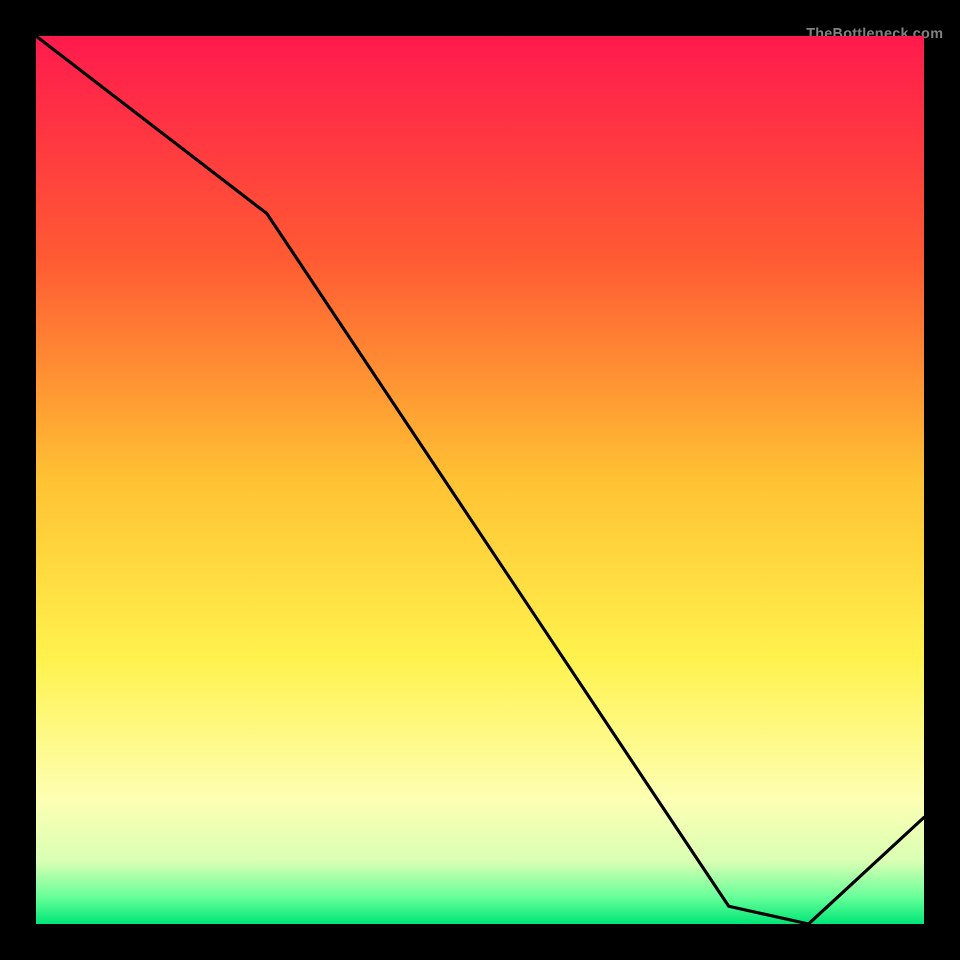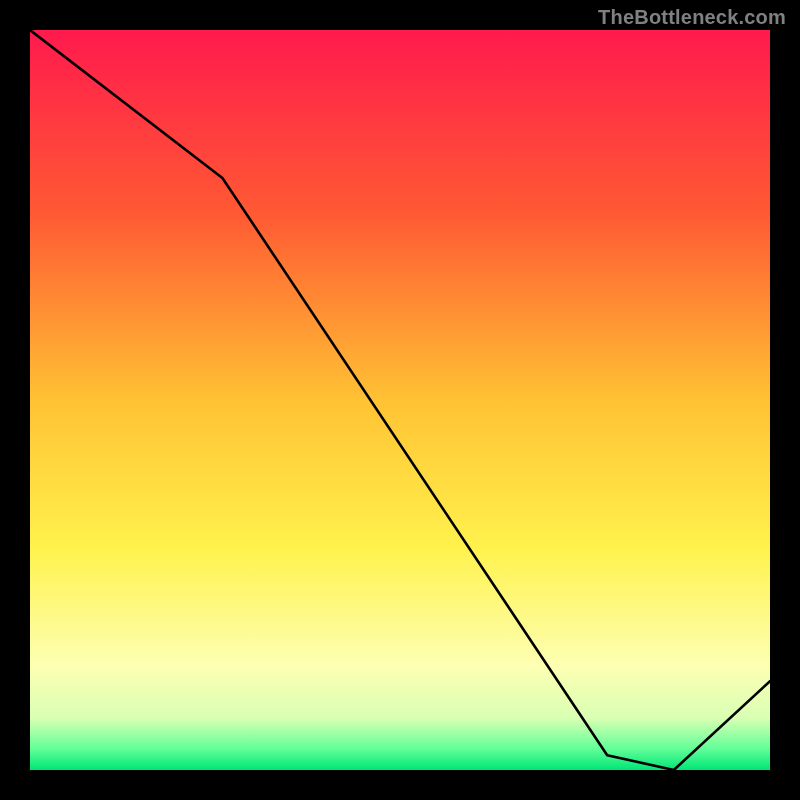--- a/index.html
+++ b/index.html
@@ -12,23 +12,23 @@
     overflow: hidden;
   }
   .frame {
     position: relative;
     width: 800px;
     height: 800px;
     background: #000;
   }
   .watermark {
     position: absolute;
-    top: 6px;
+    top: 21px;
     right: 14px;
-    font-size: 20px;
+    font-size: 12px;
     font-weight: 600;
     color: #808080;
     letter-spacing: 0.2px;
     user-select: none;
   }
   .plot-area {
     position: absolute;
     left: 30px;
     top: 30px;
     width: 740px;

